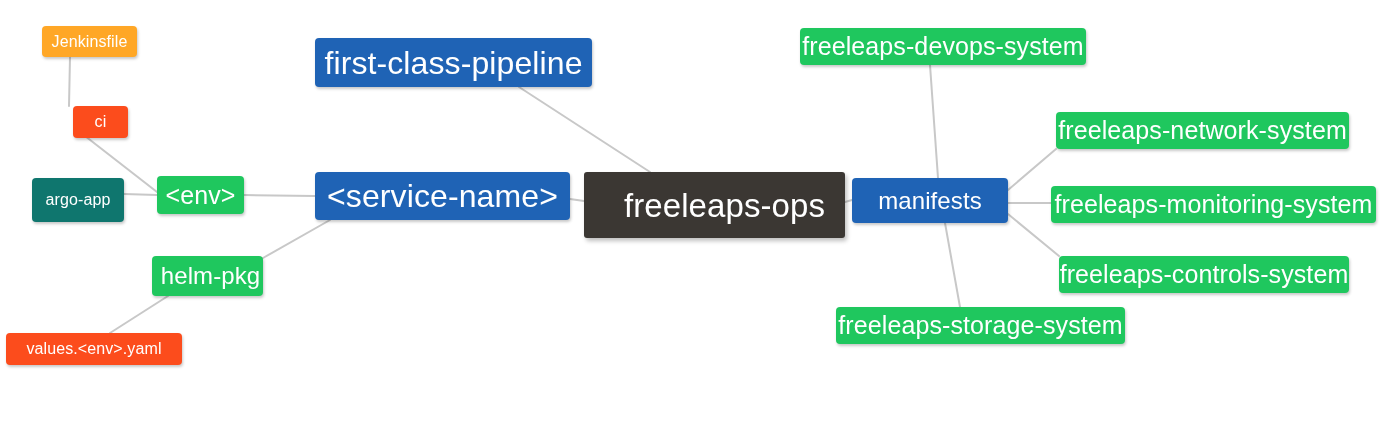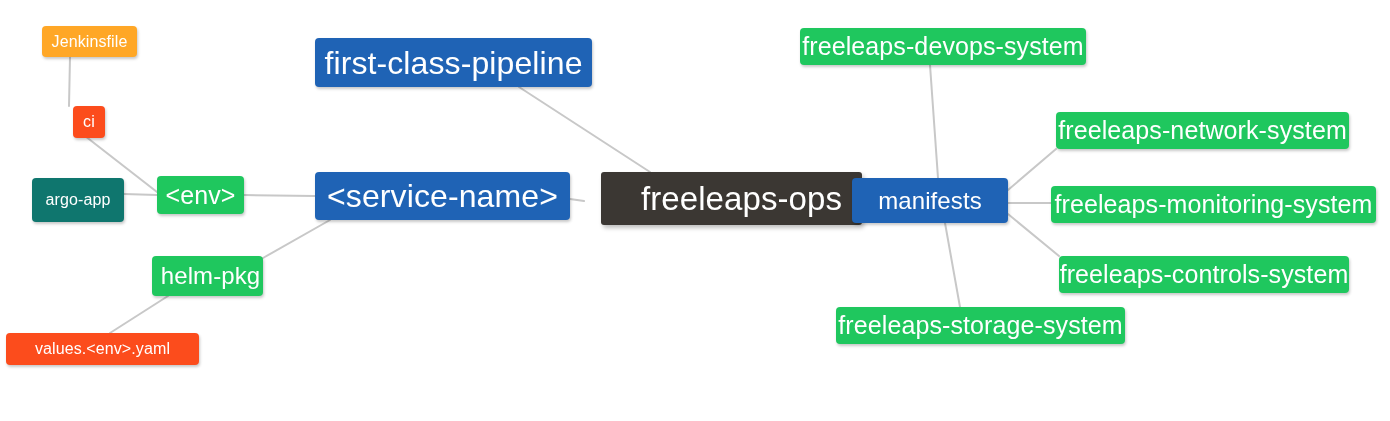--- a/index.html
+++ b/index.html
@@ -72,42 +72,42 @@
       <line x1="938" y1="178" x2="930" y2="65" stroke="#c8c8c8" stroke-width="2" stroke-linecap="round"></line>
       <line x1="1008" y1="190" x2="1056" y2="149" stroke="#c8c8c8" stroke-width="2" stroke-linecap="round"></line>
       <line x1="1008" y1="203" x2="1051" y2="203" stroke="#c8c8c8" stroke-width="2" stroke-linecap="round"></line>
       <line x1="1008" y1="214" x2="1059" y2="256" stroke="#c8c8c8" stroke-width="2" stroke-linecap="round"></line>
       <line x1="945" y1="223" x2="960" y2="307" stroke="#c8c8c8" stroke-width="2" stroke-linecap="round"></line>
     </svg>
   <div id="node-layer">
       <div class="node tiny" style="left: 22px; top: 26px; width: 95px; height: 31px; background: rgb(255, 167, 38);">
         <span>Jenkinsfile</span>
       </div>
-      <div class="node tiny" style="left: 53px; top: 106px; width: 32px; height: 32px; background: rgb(252, 76, 28);">
+      <div class="node tiny" style="left: 53px; top: 106px; width: 55px; height: 32px; background: rgb(252, 76, 28);">
         <span>ci</span>
       </div>
       <div class="node small" style="left: 32px; top: 178px; width: 92px; height: 44px; background: #0f766e;">
         <span>argo-app</span>
       </div>
       <div class="node medium" style="left: 157px; top: 176px; width: 87px; height: 38px; background: rgb(31, 199, 94);">
         <span>&lt;env&gt;</span>
       </div>
       <div class="node large" style="left: 152px; top: 256px; width: 111px; height: 40px; background: rgb(31, 199, 94); padding-left: 16px;">
         <span>helm-pkg</span>
       </div>
-      <div class="node small" style="left: 6px; top: 333px; width: 193px; height: 32px; background: rgb(252, 76, 28);">
+      <div class="node small" style="left: 6px; top: 333px; width: 176px; height: 32px; background: rgb(252, 76, 28);">
         <span>values.&lt;env&gt;.yaml</span>
       </div>
       <div class="node xlarge" style="left: 315px; top: 38px; width: 277px; height: 49px; background: rgb(31, 99, 181);">
         <span>first-class-pipeline</span>
       </div>
       <div class="node xlarge" style="left: 315px; top: 172px; width: 255px; height: 48px; background: rgb(31, 99, 181);">
         <span>&lt;service-name&gt;</span>
       </div>
-      <div class="node root root" style="left: 601px; top: 172px; width: 261px; height: 53px; background: rgb(59, 55, 51); padding-left: 30px;">
+      <div class="node root root" style="left: 584px; top: 172px; width: 261px; height: 66px; background: rgb(59, 55, 51); padding-left: 30px;">
         <span>freeleaps-ops</span>
       </div>
       <div class="node large" style="left: 852px; top: 178px; width: 156px; height: 45px; background: rgb(31, 99, 181);">
         <span>manifests</span>
       </div>
       <div class="node medium" style="left: 800px; top: 28px; width: 286px; height: 37px; background: rgb(31, 199, 94);">
         <span>freeleaps-devops-system</span>
       </div>
       <div class="node medium" style="left: 1056px; top: 112px; width: 293px; height: 37px; background: rgb(31, 199, 94);">
         <span>freeleaps-network-system</span>

